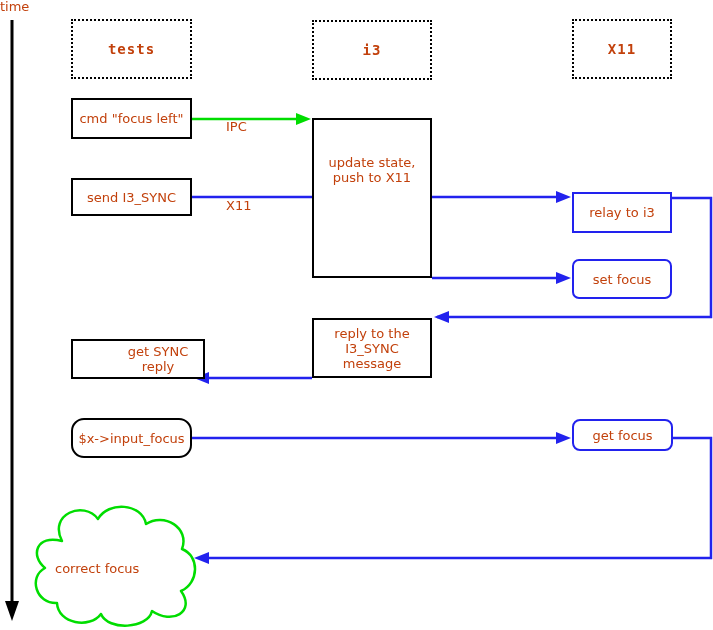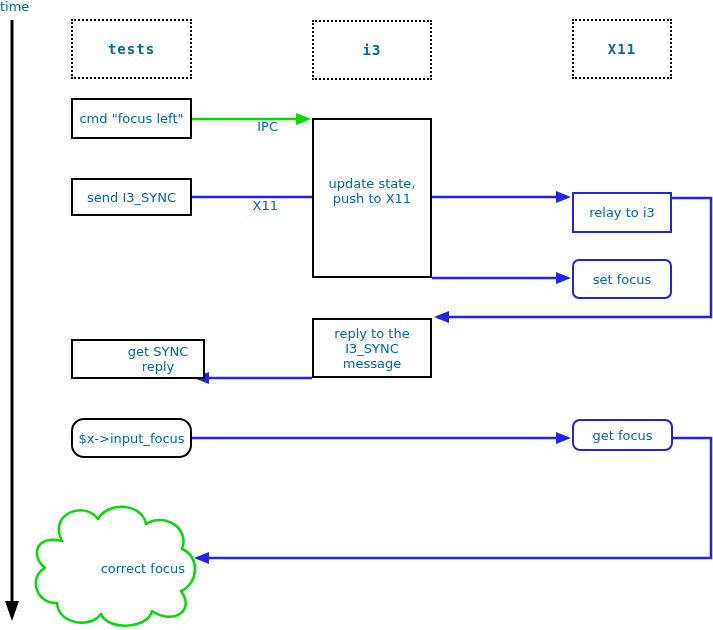--- a/index.html
+++ b/index.html
@@ -1,27 +1,27 @@
 <!DOCTYPE html>
 <html><head>
 <meta charset="utf-8">
 <style>
   html,body{margin:0;padding:0;background:#fff;}
   #canvas{position:relative;width:713px;height:630px;background:#fff;overflow:hidden;
-          font-family:"DejaVu Sans",sans-serif;color:#0369a1;}
+          font-family:"DejaVu Sans",sans-serif;color:#c2410c;}
   #wires{position:absolute;left:0;top:0;z-index:1;}
   .node{position:absolute;box-sizing:border-box;background:#fff;z-index:2;
         display:flex;flex-direction:column;align-items:center;justify-content:center;
         text-align:center;font-size:13px;line-height:15px;}
   .blackbox{border:2px solid #000;}
   .bluebox{border:2px solid #2222ee;}
   .hdr{border:2px dotted #000;font-family:"DejaVu Sans Mono",monospace;
        font-weight:bold;font-size:14px;letter-spacing:1px;}
-  .toptext{justify-content:flex-start;padding-top:56px;}
-  .lbl{position:absolute;z-index:3;font-size:13px;line-height:14px;text-align:right;}
+  .toptext{justify-content:flex-start;padding-top:35px;}
+  .lbl{position:absolute;z-index:3;font-size:13px;line-height:14px;text-align:left;}
 </style>
 </head>
 <body>
 
 <div id="canvas">
 
   <svg id="wires" width="713" height="630" viewBox="0 0 713 630">
 
     <line x1="12" y1="20" x2="12" y2="603" stroke-width="3" stroke="#000000"></line>
     <polygon points="5,601 19,601 12,621" fill="#000000"></polygon>

